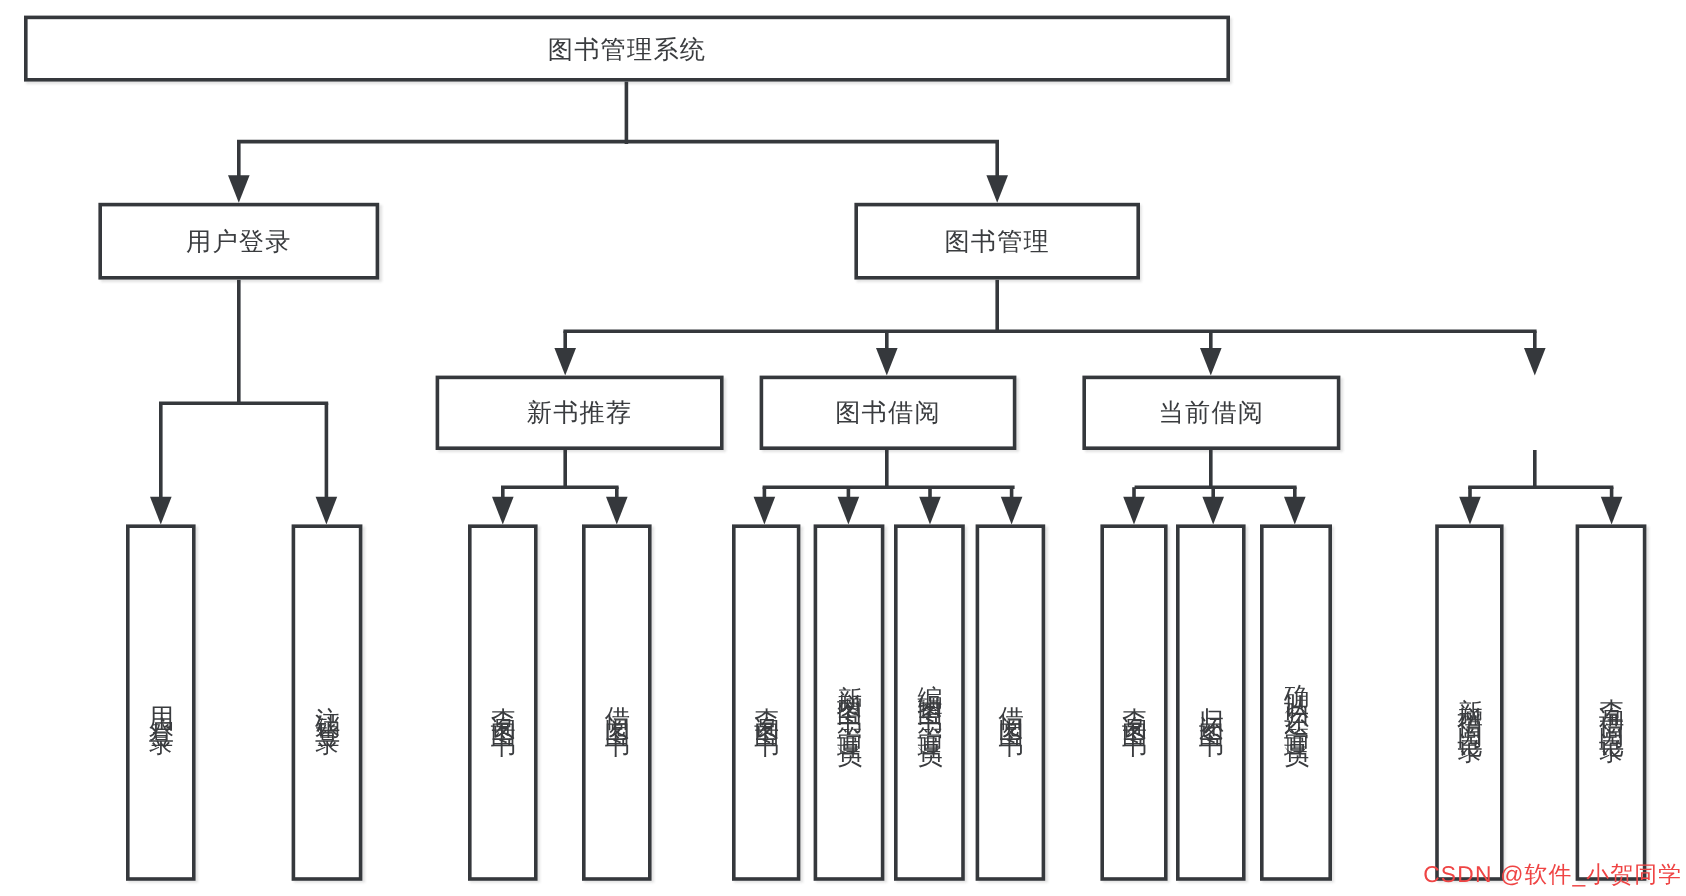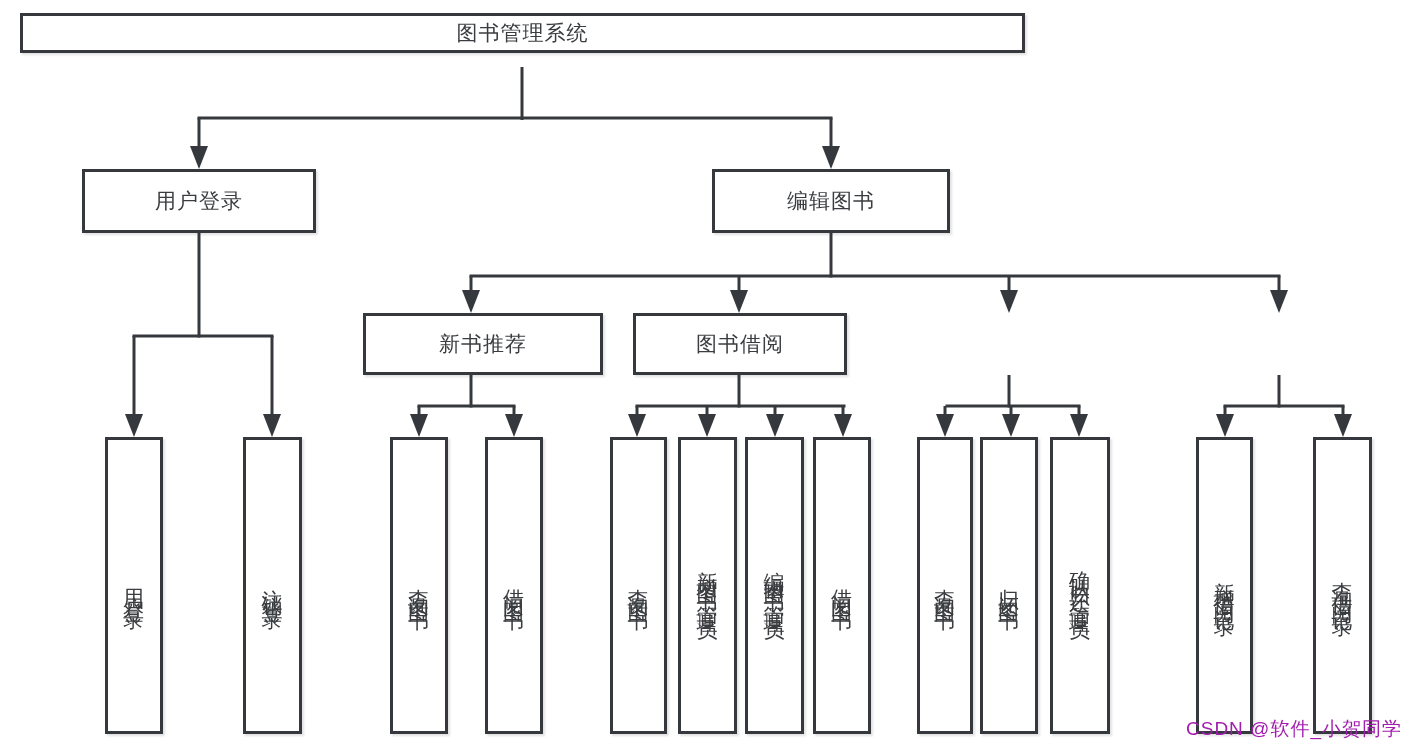--- a/index.html
+++ b/index.html
@@ -13,21 +13,21 @@
     border:3px solid #35383c;display:flex;align-items:center;justify-content:center;
     box-shadow:2px 2px 2px rgba(60,60,60,0.15);
   }
   .hbox{font-size:21px;letter-spacing:1px;}
   .vbox .vtext{
     writing-mode:vertical-rl;text-orientation:mixed;
     font-size:21px;letter-spacing:7px;line-height:1;
   }
   .watermark{
     position:absolute;left:1186px;top:716px;z-index:5;
-    font-size:19px;letter-spacing:1px;color:#a21caf;white-space:nowrap;
+    font-size:19px;letter-spacing:1px;color:#ef4444;white-space:nowrap;
   }
 </style>
 </head>
 <body>
 
 <div class="canvas">
 
   <svg id="connectors" class="connectors" width="1405" height="747">
       <line x1="522" y1="67" x2="522" y2="120" stroke="#35383c" stroke-width="3"></line>
       <line x1="197.5" y1="118" x2="832.5" y2="118" stroke="#35383c" stroke-width="3"></line>
@@ -76,36 +76,39 @@
       <line x1="1011" y1="406" x2="1011" y2="418" stroke="#35383c" stroke-width="3"></line>
       <polygon points="1002,414 1020,414 1011,437" fill="#35383c"></polygon>
       <line x1="1079" y1="406" x2="1079" y2="418" stroke="#35383c" stroke-width="3"></line>
       <polygon points="1070,414 1088,414 1079,437" fill="#35383c"></polygon>
       <line x1="1225" y1="406" x2="1225" y2="418" stroke="#35383c" stroke-width="3"></line>
       <polygon points="1216,414 1234,414 1225,437" fill="#35383c"></polygon>
       <line x1="1343" y1="406" x2="1343" y2="418" stroke="#35383c" stroke-width="3"></line>
       <polygon points="1334,414 1352,414 1343,437" fill="#35383c"></polygon>
     </svg>
 
-  <div class="box hbox" style="left:20px;top:13px;width:1005px;height:40px">
+  <div class="box hbox" style="left:20px;top:13px;width:1005px;height:55px">
     <span>图书管理系统</span>
   </div>
 
   <div class="box hbox" style="left:82px;top:169px;width:234px;height:64px">
     <span>用户登录</span>
   </div>
   <div class="box hbox" style="left:712px;top:169px;width:238px;height:64px">
-    <span>编辑图书</span>
+    <span>图书管理</span>
   </div>
 
   <div class="box hbox" style="left:363px;top:313px;width:240px;height:62px">
     <span>新书推荐</span>
   </div>
   <div class="box hbox" style="left:633px;top:313px;width:214px;height:62px">
     <span>图书借阅</span>
+  </div>
+  <div class="box hbox" style="left:902px;top:313px;width:215px;height:62px">
+    <span>当前借阅</span>
   </div>
 
   <div class="box vbox" style="left:105px;top:437px;width:58px;height:297px">
     <span class="vtext">用户登录</span>
   </div>
   <div class="box vbox" style="left:243px;top:437px;width:59px;height:297px">
     <span class="vtext">注销登录</span>
   </div>
 
   <div class="box vbox" style="left:390px;top:437px;width:58px;height:297px">

